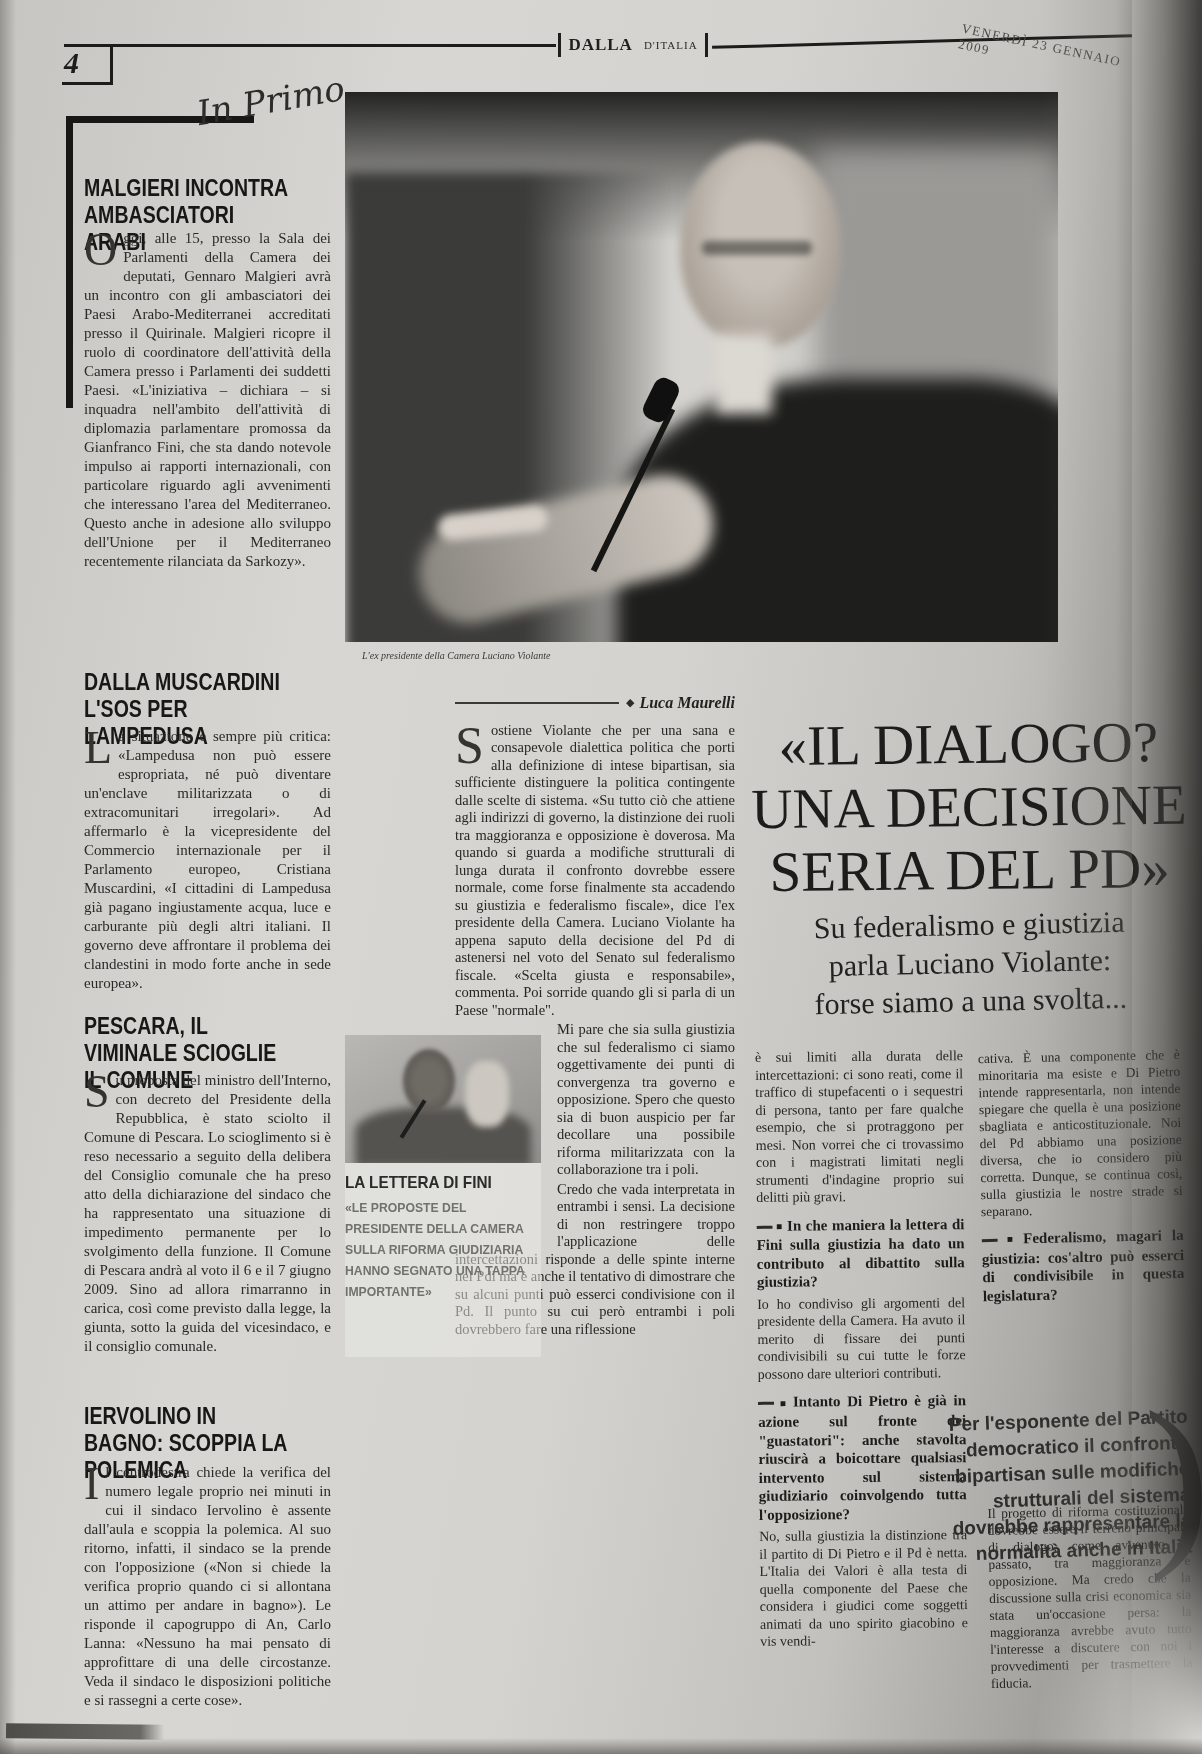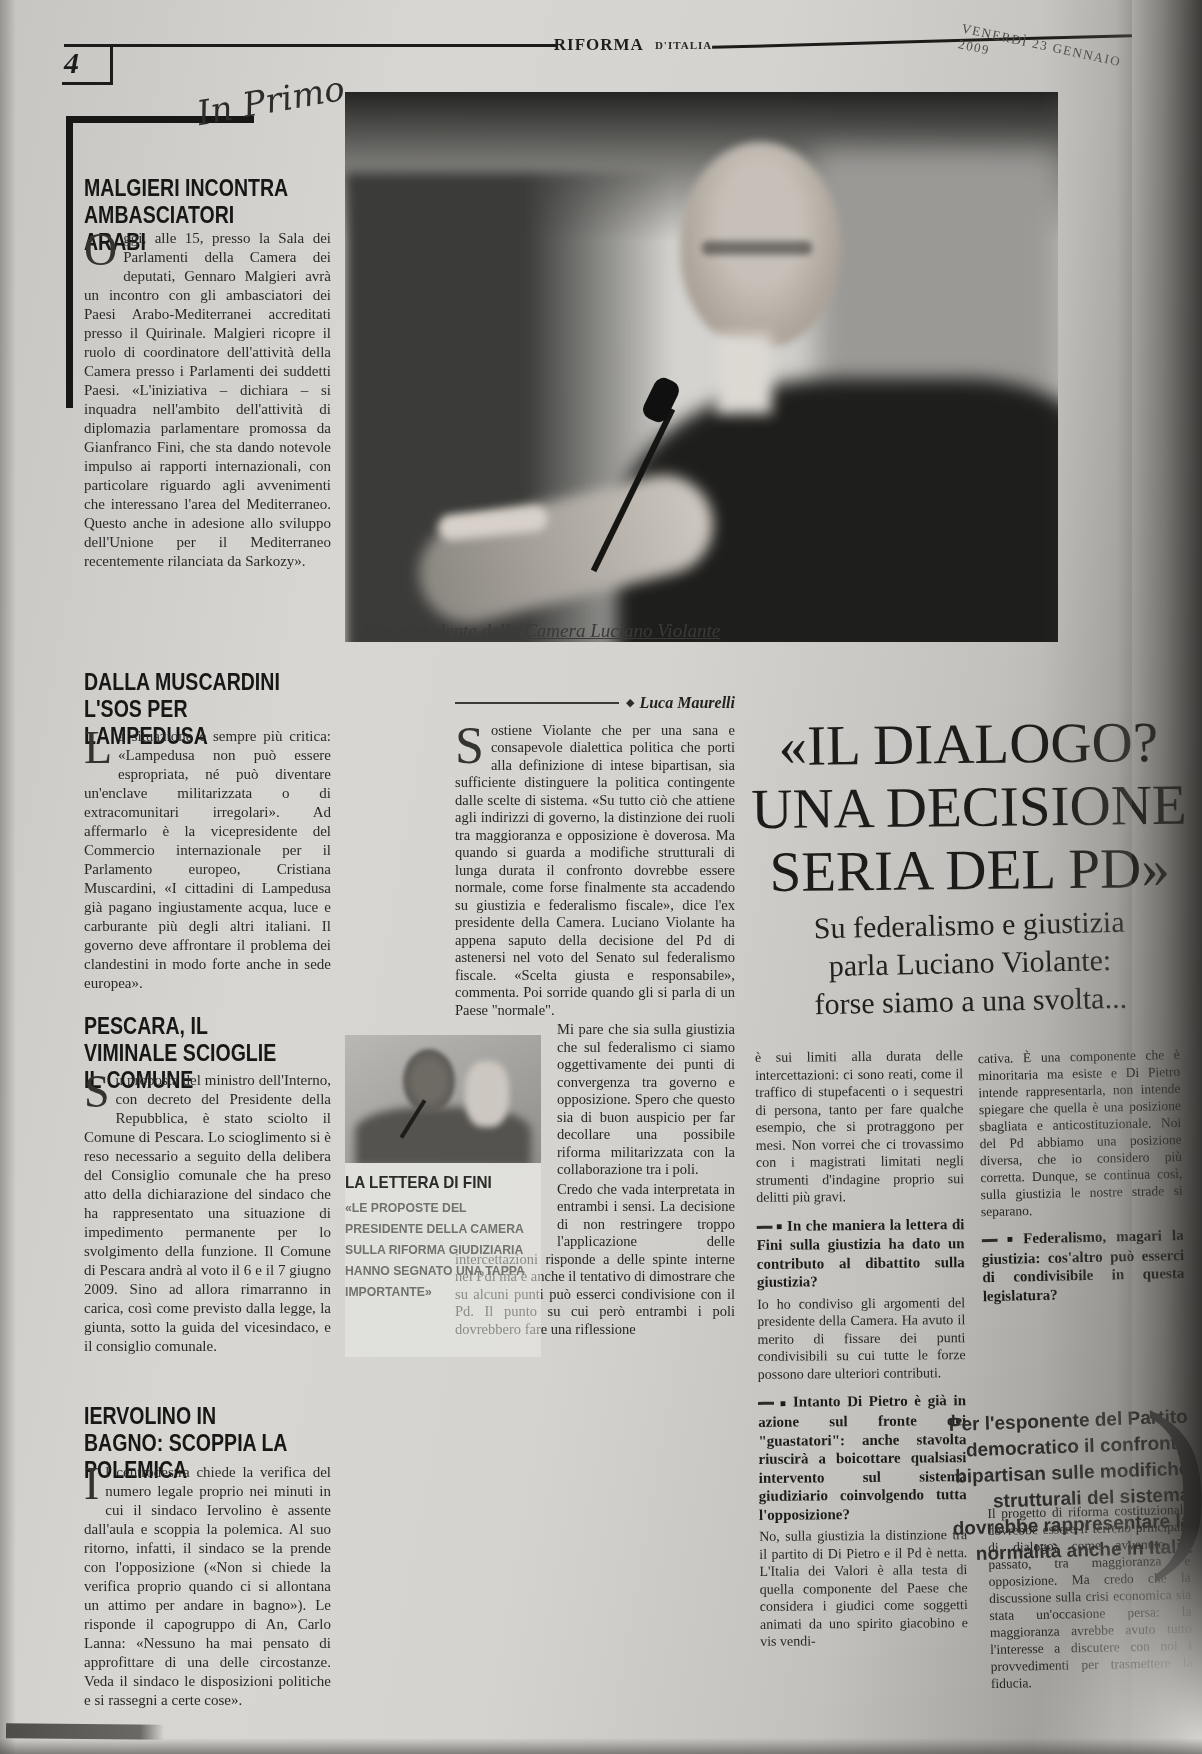--- a/index.html
+++ b/index.html
@@ -17,21 +17,21 @@
   .bottom-edge{left:0;bottom:0;width:100%;height:16px;background:linear-gradient(0deg,rgba(58,57,54,.55),rgba(58,57,54,0));}
   .fold-bar{left:6px;top:1724px;width:158px;height:15px;background:linear-gradient(90deg,#4e4c49,#6b6965 85%,rgba(107,105,101,0));transform:rotate(.6deg);}
   
   .rule-left{left:64px;top:44px;width:492px;height:3px;background:#1c1c1a;}
   .rule-right{left:712px;top:40px;width:420px;height:3px;background:#1c1c1a;transform:rotate(-1.6deg);}
   .pagenum{left:62px;top:46px;width:40px;height:34px;border-right:3px solid #1c1c1a;border-bottom:3px solid #1c1c1a;
     font-style:italic;font-size:30px;font-weight:bold;color:#1c1c1a;padding:0 6px 2px 2px;}
   .masthead{left:548px;top:30px;width:170px;height:30px;display:flex;align-items:center;justify-content:center;gap:7px;}
   .mast-bar{width:3px;height:24px;background:#1e1e1c;}
   .mast-main{font-size:17px;font-weight:bold;letter-spacing:1px;color:#1f1f1d;}
-  .mast-sub{font-size:11px;font-weight:bold;letter-spacing:1px;color:#2a2a28;margin-left:4px;}
+  .mast-sub{font-size:11px;font-weight:normal;letter-spacing:1px;color:#2a2a28;margin-left:4px;}
   .dateline{left:958px;top:40px;width:190px;transform:rotate(12deg);font-size:13px;letter-spacing:1.5px;color:#4b4a47;}
   
   .bracket-h{left:66px;top:116px;width:188px;height:7px;background:#171715;}
   .bracket-v{left:66px;top:116px;width:7px;height:292px;background:#171715;}
   .script-logo{left:196px;top:76px;width:200px;font-family:"DejaVu Serif",serif;font-style:italic;font-size:34px;color:#2c2c2a;transform:rotate(-10deg);}
   .sb-title{left:84px;width:252px;font-family:"Liberation Sans",sans-serif;font-weight:bold;font-size:23px;line-height:27px;color:#171715;transform:scaleX(.85);transform-origin:left top;}
   .t1{top:156px;} .t2{top:650px;} .t3{top:994px;} .t4{top:1384px;}
   .sb-body{left:84px;width:247px;font-size:15px;line-height:19px;text-align:justify;color:#2a2a28;}
   .b1{top:214px;height:430px;} .b2{top:712px;height:276px;} .b3{top:1056px;height:322px;} .b4{top:1448px;height:262px;}
   .dropcap{float:left;font-size:46px;line-height:38px;padding:2px 6px 0 0;color:#34332f;}
@@ -44,21 +44,21 @@
   .ph-wall{right:0;top:60px;width:34%;height:45%;background:#9a9996;filter:blur(14px);}
   .ph-head{left:47%;top:9%;width:160px;height:205px;border-radius:50% 50% 46% 46%;
     background:radial-gradient(ellipse at 50% 40%,#c6c0b8 35%,#a89f95 75%,rgba(120,112,102,0));filter:blur(4px);}
   .ph-glasses{left:50%;top:27%;width:110px;height:14px;background:#2e2c29;opacity:.55;filter:blur(3px);border-radius:6px;}
   .ph-shirt{left:52%;top:44%;width:56px;height:80px;background:#dcd8d2;filter:blur(7px);}
   .ph-suit{left:38%;top:52%;width:70%;height:60%;background:#1e1e1c;border-radius:45% 30% 0 0;filter:blur(9px);}
   .ph-arm{left:10%;top:74%;width:300px;height:100px;background:linear-gradient(90deg,#8a8680,#cfc9c1);border-radius:60px;transform:rotate(-14deg);filter:blur(7px);}
   .ph-finger{left:13%;top:76%;width:110px;height:26px;background:#d7d1c9;border-radius:14px;transform:rotate(-6deg);filter:blur(4px);}
   .ph-mic{left:40%;top:56%;width:6px;height:180px;background:#151513;transform:rotate(26deg);}
   .ph-michead{left:42.5%;top:52%;width:26px;height:44px;background:#101010;border-radius:10px;transform:rotate(26deg);}
-  .caption{left:362px;top:620px;width:560px;font-style:italic;font-size:19px;color:#3b3a38;text-decoration:underline;}
+  .caption{left:362px;top:650px;width:560px;font-style:italic;font-size:10px;color:#3b3a38;}
   
   .headline{left:738px;top:712px;width:462px;text-align:center;font-size:57px;line-height:63px;color:#1d1c1a;transform:rotate(-.6deg);}
   .deck{left:740px;top:906px;width:460px;text-align:center;font-size:30px;line-height:38px;color:#232220;transform:rotate(-1.2deg);}
   .flowcol{left:455px;top:694px;width:280px;height:1058px;overflow:hidden;font-size:14.5px;line-height:17.5px;text-align:justify;color:#262624;}
   .byline{display:flex;align-items:center;margin:0 0 10px 0;}
   .byline .line{flex:1;height:2px;background:#3a3a38;margin-right:7px;}
   .byline .mark{font-size:11px;color:#2c2c2a;margin-right:5px;}
   .byline .name{font-style:italic;font-weight:bold;font-size:16px;color:#222220;}
   .lead-dropcap{float:left;font-size:52px;line-height:42px;padding:3px 7px 0 0;color:#343431;}
   p.body-p{margin:0 0 2px 0;}
@@ -84,21 +84,21 @@
 </head>
 <body>
 
 <div id="page">
 
   <div class="abs rule-left"></div>
   <div class="abs rule-right"></div>
   <div class="abs pagenum">4</div>
   <div class="abs masthead">
     <div class="mast-bar"></div>
-    <span class="mast-main">RIFORMA</span>
+    <span class="mast-main">DALLA</span>
     <span class="mast-sub">D'ITALIA</span>
     <div class="mast-bar"></div>
   </div>
   <div class="abs dateline">VENERDÌ 23 GENNAIO 2009</div>
 
   <div class="abs bracket-h"></div>
   <div class="abs bracket-v"></div>
   <div class="abs script-logo">In Primo</div>
 
   <h2 class="abs sb-title t1">MALGIERI INCONTRA AMBASCIATORI ARABI</h2>

